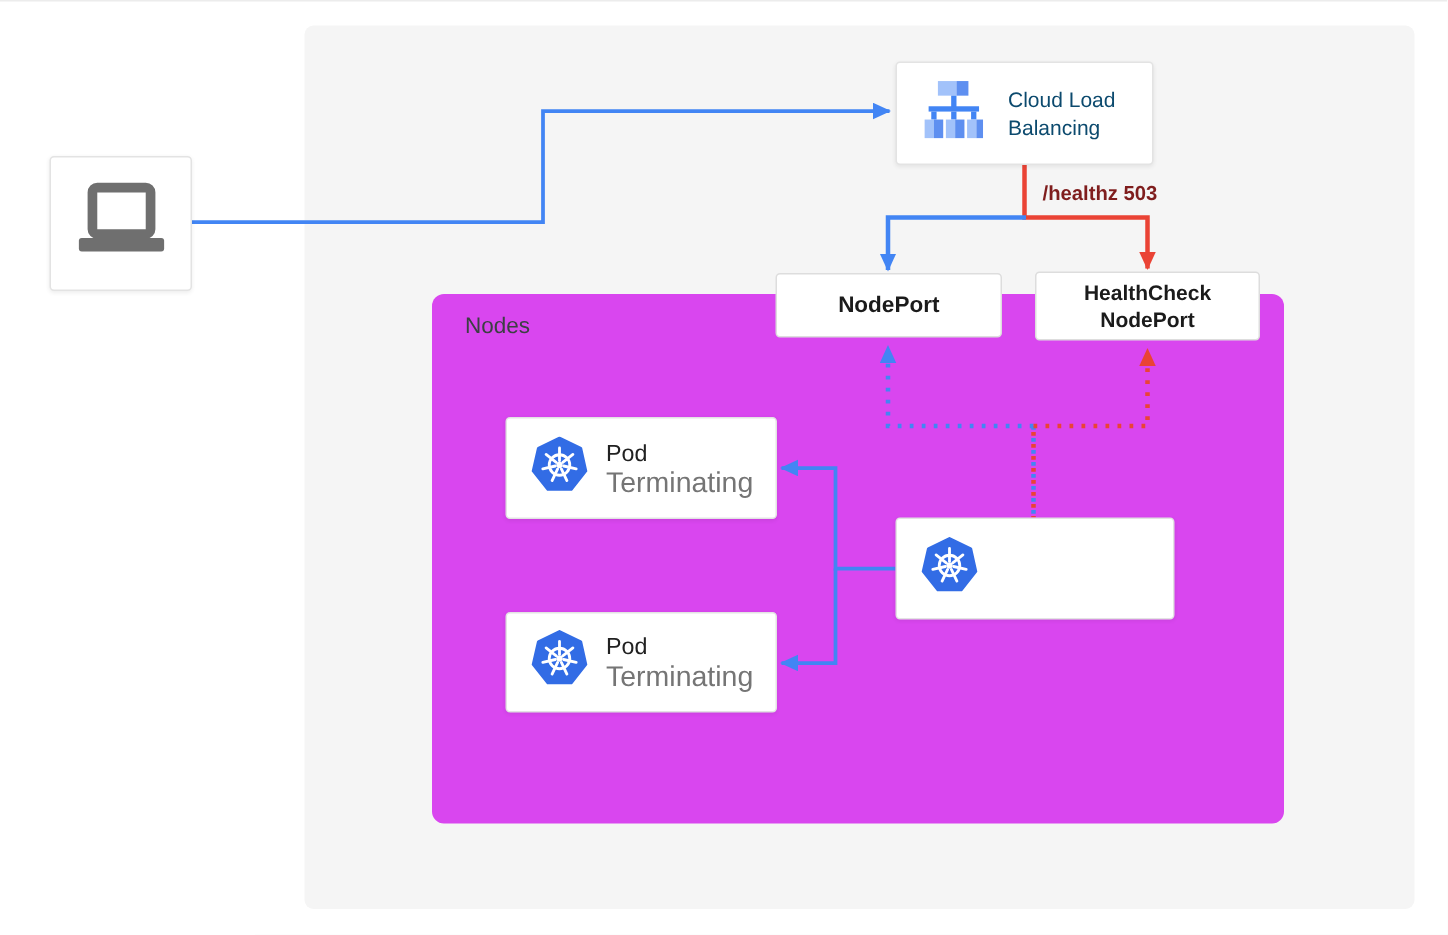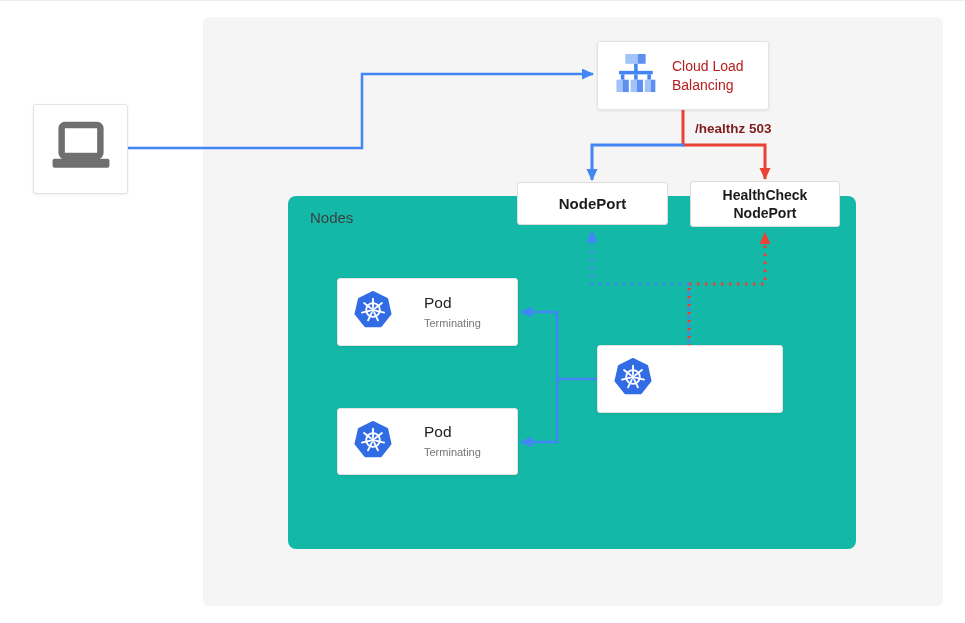--- a/index.html
+++ b/index.html
@@ -25,21 +25,21 @@
     position: absolute;
     left: 203px; top: 17px;
     width: 740px; height: 589px;
     background: #F5F5F5;
     border-radius: 6px;
   }
   .nodes-group {
     position: absolute;
     left: 288px; top: 196px;
     width: 568px; height: 353px;
-    background: #14b8a6;
+    background: #d946ef;
     border-radius: 8px;
   }
   .nodes-label {
     position: absolute;
     left: 22px; top: 13px;
     font-size: 15px;
     color: #3C4043;
   }
   .connector-svg {
     position: absolute;
@@ -65,21 +65,21 @@
   }
   .lb-card {
     left: 597px; top: 41px;
     width: 172px; height: 69px;
     padding: 0 10px 0 14px;
     gap: 14px;
   }
   .lb-label {
     font-size: 14px;
     line-height: 19px;
-    color: #b91c1c;
+    color: #0c4a6e;
     width: 86px;
   }
   .healthz-label {
     position: absolute;
     left: 695px; top: 121px;
     font-size: 13.5px;
     font-weight: bold;
     color: #7f1d1d;
     z-index: 3;
   }
@@ -98,32 +98,32 @@
   }
   .healthcheck-card {
     left: 690px; top: 181px;
     width: 150px; height: 46px;
     font-size: 14px;
     line-height: 18px;
   }
   .healthcheck-card .wrap { width: 100px; margin: 0 auto; }
   .k8s-card {
     padding-left: 16px;
-    gap: 32px;
+    gap: 12px;
   }
   .pod-card-1 { left: 337px; top: 278px; width: 181px; height: 68px; }
   .pod-card-2 { left: 337px; top: 408px; width: 181px; height: 67px; }
   .kubeproxy-card { left: 597px; top: 345px; width: 186px; height: 68px; }
   .k8s-title {
     font-size: 15.5px;
     line-height: 21px;
     color: #212121;
   }
   .k8s-subtitle {
-    font-size: 11px;
+    font-size: 19px;
     line-height: 20px;
     color: #757575;
   }
 </style>
 </head>
 <body>
 
 <div class="stage">
 
   <div class="top-hairline"></div>

